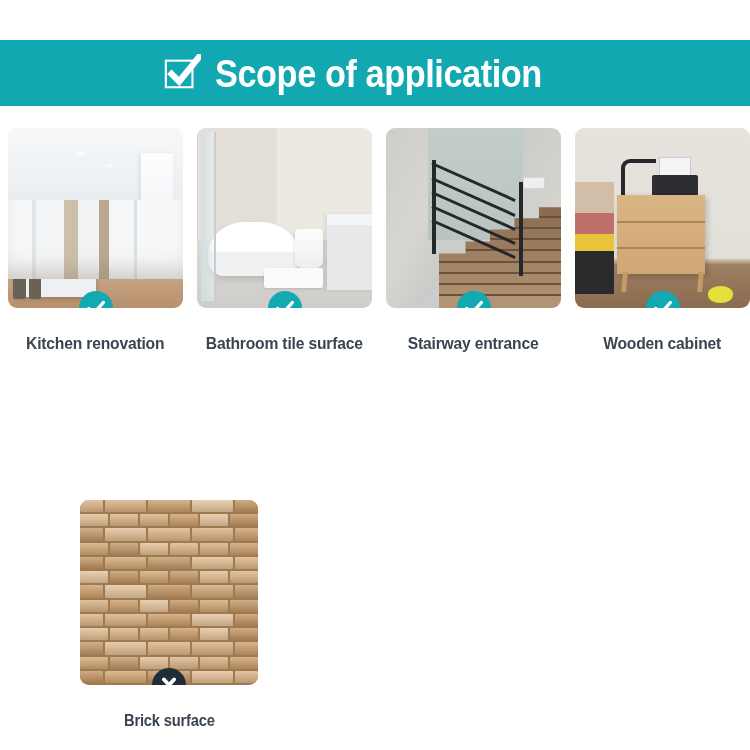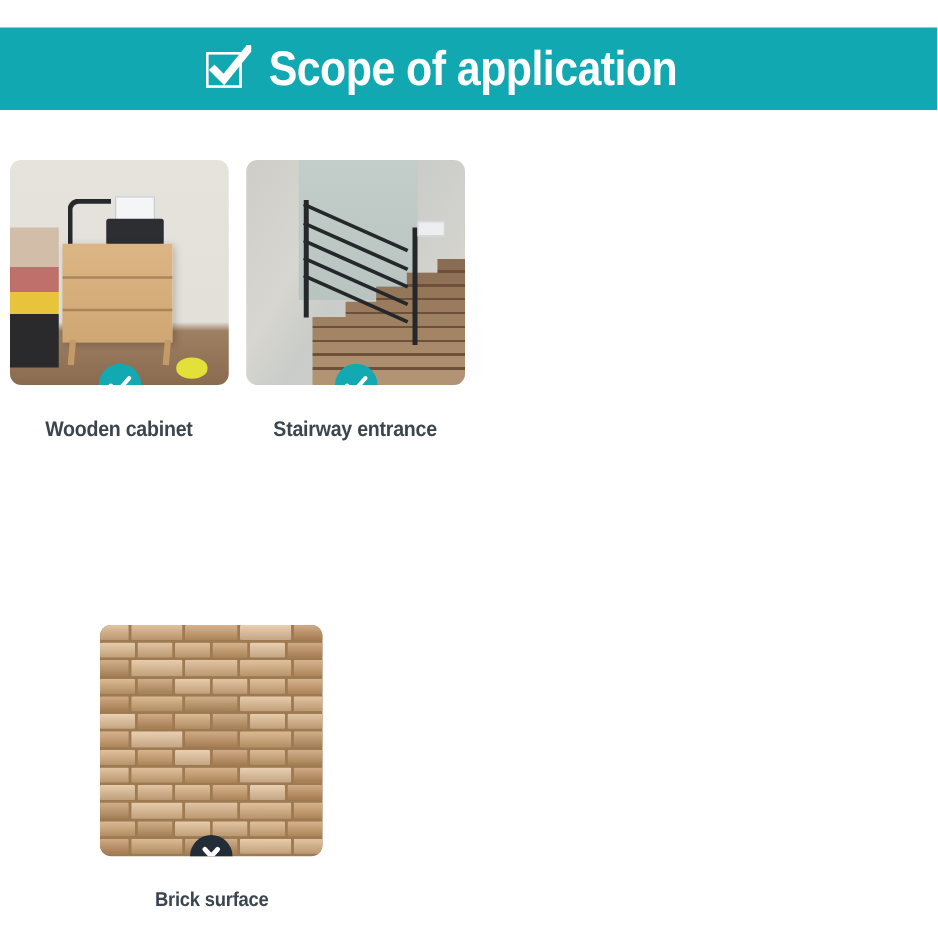--- a/index.html
+++ b/index.html
@@ -10,21 +10,21 @@
     overflow:hidden;
   }
   .page { position:relative; width:750px; height:750px; background:#fff; }
 
   
   .banner {
     position:absolute; left:0; width:750px;
     display:flex; align-items:center; justify-content:center;
     gap:14px;
   }
-  .banner-teal { top:22px; height:66px; background:#12a8b2; }
+  .banner-teal { top:40px; height:66px; background:#12a8b2; }
   .banner-dark { top:410px; height:62px; background:#323c48; }
   .banner-title {
     color:#ffffff;
     font-size:39px;
     font-weight:bold;
     letter-spacing:-0.5px;
     line-height:1;
     white-space:nowrap;
     transform:scaleX(0.88);
     transform-origin:left center;
@@ -308,39 +308,50 @@
   <div class="banner banner-teal">
     <svg class="checkbox-icon" viewBox="0 0 40 40">
       <rect x="3" y="7" width="28" height="28" fill="none" stroke="#ffffff" stroke-width="2.2"></rect>
       <path d="M9 21 L17 29 L38 3" fill="none" stroke="#ffffff" stroke-width="6.5" stroke-linecap="square" stroke-linejoin="miter"></path>
     </svg>
     <div class="banner-title">Scope of application</div>
   </div>
 
   <div class="row-top">
 
-
-
     <div class="card">
-      <div class="photo ph-cab">
-        <div class="c-left"></div>
-        <div class="c-lamp"></div>
-        <div class="c-glass"></div>
-        <div class="c-box"></div>
-        <div class="c-body"></div>
-        <div class="c-leg" style="left:27%"></div>
-        <div class="c-leg" style="left:70%"></div>
-        <div class="c-yellow"></div>
+      <div class="photo ph-kitchen">
+        <div class="k-hood"></div>
+        <div class="k-island"></div>
+        <div class="k-stool" style="left:3%"></div>
+        <div class="k-stool" style="left:12%"></div>
+        <div class="k-plant"></div>
         <div class="badge badge-ok">
           <svg viewBox="0 0 24 24">
             <path d="M4 12.5 L9.5 18 L20 6" fill="none" stroke="#fff" stroke-width="3.6" stroke-linecap="round" stroke-linejoin="round"></path>
           </svg>
         </div>
       </div>
-      <div class="card-label">Wooden cabinet</div>
+      <div class="card-label">Kitchen renovation</div>
+    </div>
+
+    <div class="card">
+      <div class="photo ph-bath">
+        <div class="b-vanity"></div>
+        <div class="b-tub"></div>
+        <div class="b-toilet"></div>
+        <div class="b-mat"></div>
+        <div class="b-glass"></div>
+        <div class="badge badge-ok">
+          <svg viewBox="0 0 24 24">
+            <path d="M4 12.5 L9.5 18 L20 6" fill="none" stroke="#fff" stroke-width="3.6" stroke-linecap="round" stroke-linejoin="round"></path>
+          </svg>
+        </div>
+      </div>
+      <div class="card-label">Bathroom tile surface</div>
     </div>
 
     <div class="card">
       <div class="photo ph-stair">
         <div class="s-wall"></div>
         <div class="s-steps"></div>
         <div class="s-rail">
           <i style="top:2%"></i>
             <i style="top:16%"></i>
             <i style="top:30%"></i>
@@ -352,20 +363,39 @@
         <div class="s-switch"></div>
         <div class="badge badge-ok">
           <svg viewBox="0 0 24 24">
             <path d="M4 12.5 L9.5 18 L20 6" fill="none" stroke="#fff" stroke-width="3.6" stroke-linecap="round" stroke-linejoin="round"></path>
           </svg>
         </div>
       </div>
       <div class="card-label">Stairway entrance</div>
     </div>
 
+    <div class="card">
+      <div class="photo ph-cab">
+        <div class="c-left"></div>
+        <div class="c-lamp"></div>
+        <div class="c-glass"></div>
+        <div class="c-box"></div>
+        <div class="c-body"></div>
+        <div class="c-leg" style="left:27%"></div>
+        <div class="c-leg" style="left:70%"></div>
+        <div class="c-yellow"></div>
+        <div class="badge badge-ok">
+          <svg viewBox="0 0 24 24">
+            <path d="M4 12.5 L9.5 18 L20 6" fill="none" stroke="#fff" stroke-width="3.6" stroke-linecap="round" stroke-linejoin="round"></path>
+          </svg>
+        </div>
+      </div>
+      <div class="card-label">Wooden cabinet</div>
+    </div>
+
   </div>
 
 
   <div class="row-bottom">
 
 
 
     <div class="card-b">
       <div class="photo-b ph-brick">
         <div class="brick-rows" id="brickRows">

